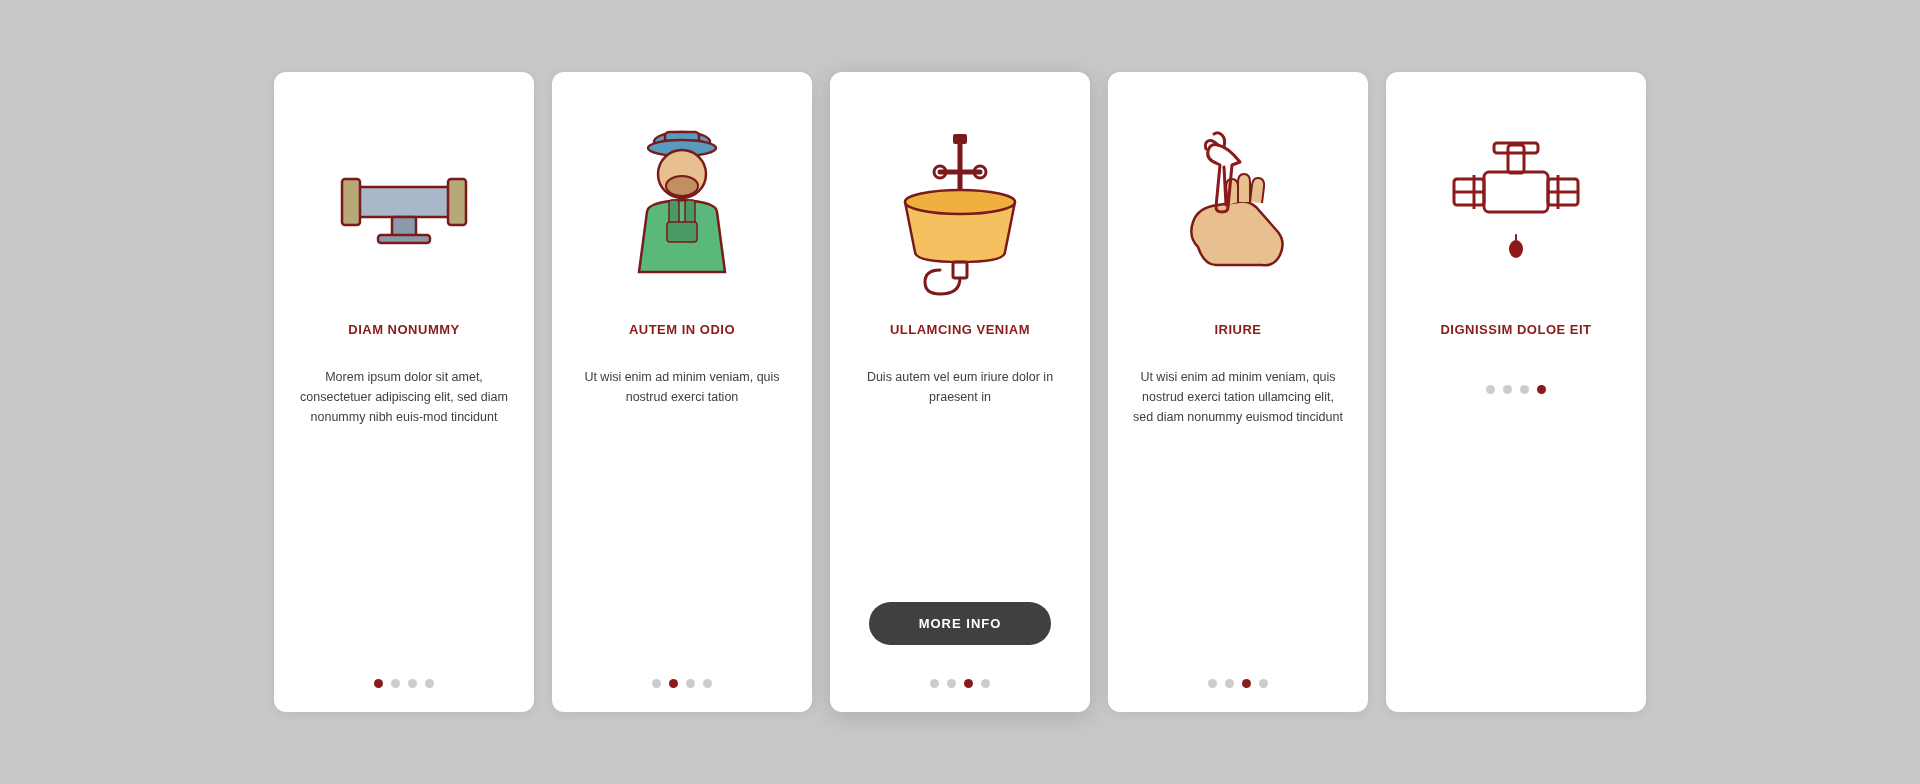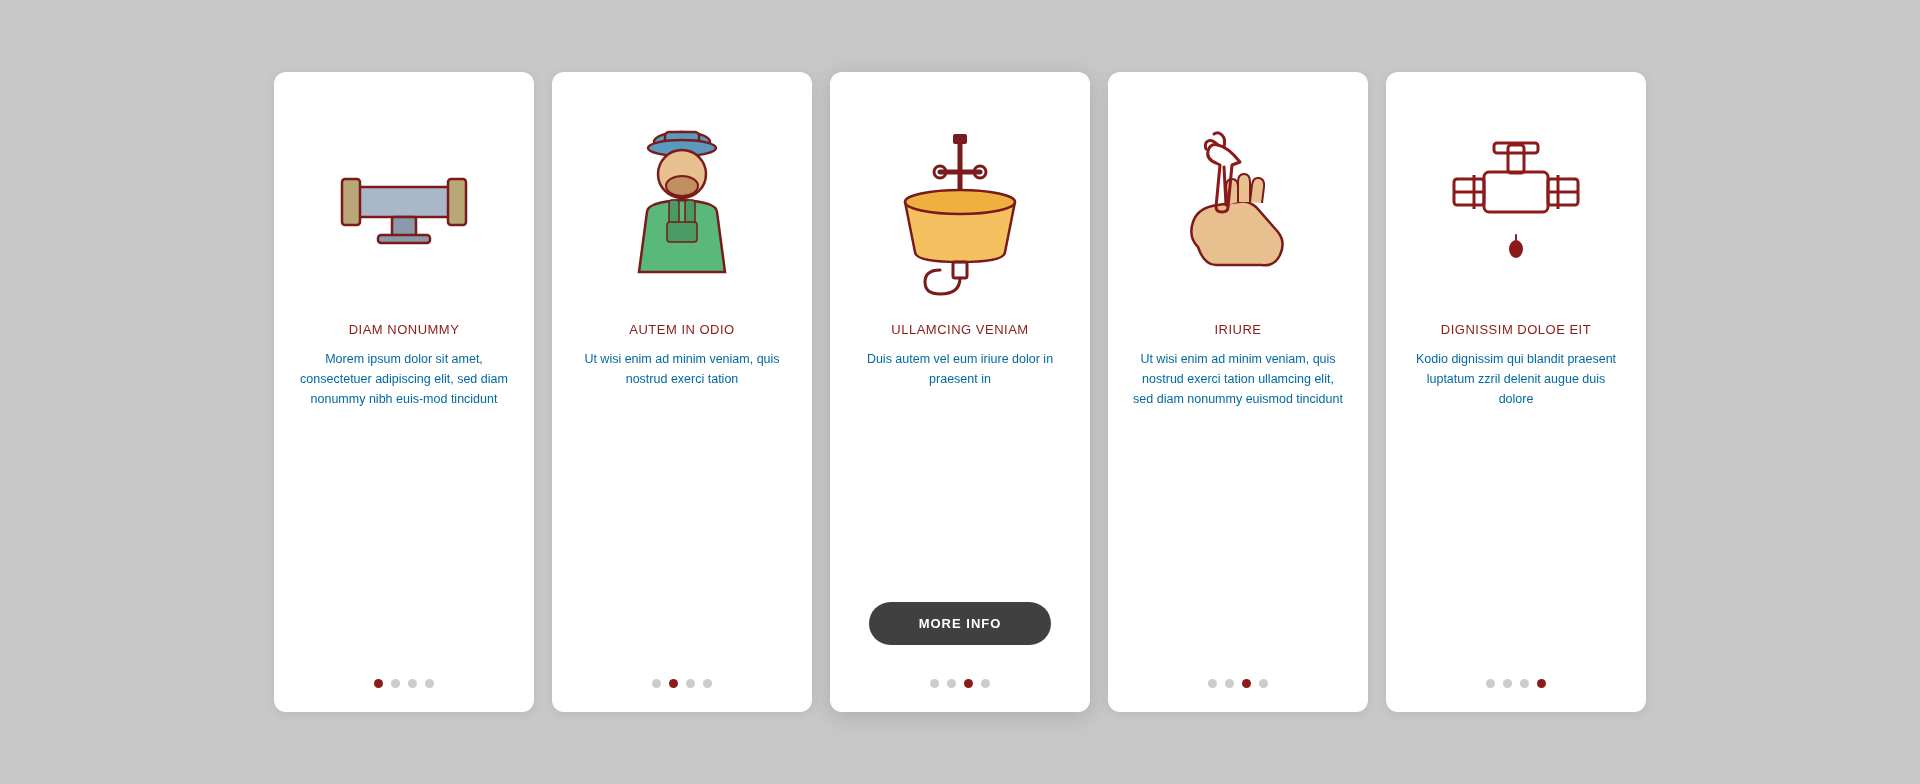--- a/index.html
+++ b/index.html
@@ -43,31 +43,31 @@
       width: 100%;
       height: 200px;
       display: flex;
       align-items: center;
       justify-content: center;
       margin-bottom: 20px;
     }
 
     .card-title {
       font-size: 13px;
-      font-weight: 400;
+      font-weight: 700;
       color: #8b1a1a;
       text-transform: uppercase;
       text-align: center;
-      margin-bottom: 12px;
+      margin-bottom: 30px;
       letter-spacing: 0.5px;
     }
 
     .card-text {
       font-size: 12.5px;
-      color: #0369a1;
+      color: #404040;
       text-align: center;
       line-height: 1.6;
       flex: 1;
     }
 
     .more-info-btn {
       background: #404040;
       color: #fff;
       border: none;
       border-radius: 30px;
@@ -263,21 +263,20 @@
         <rect x="48" y="6" width="44" height="10" rx="3" fill="none" stroke="#8b1a1a" stroke-width="3"></rect>
 
         <ellipse cx="70" cy="112" rx="7" ry="9" fill="#8b1a1a"></ellipse>
         <path d="M70 98 Q70 104 70 112" stroke="#8b1a1a" stroke-width="2" stroke-linecap="round"></path>
 
         <line x1="38" y1="55" x2="8" y2="55" stroke="#8b1a1a" stroke-width="3"></line>
         <line x1="102" y1="55" x2="132" y2="55" stroke="#8b1a1a" stroke-width="3"></line>
       </svg>
     </div>
     <div class="card-title">DIGNISSIM DOLOE EIT</div>
-    <div class="card-text">Kodio dignissim qui blandit praesent luptatum zzril delenit augue duis dolore</div>
     <div class="card-bottom">
       <div class="dots">
         <div class="dot"></div>
         <div class="dot"></div>
         <div class="dot"></div>
         <div class="dot active"></div>
       </div>
     </div>
   </div>
 

